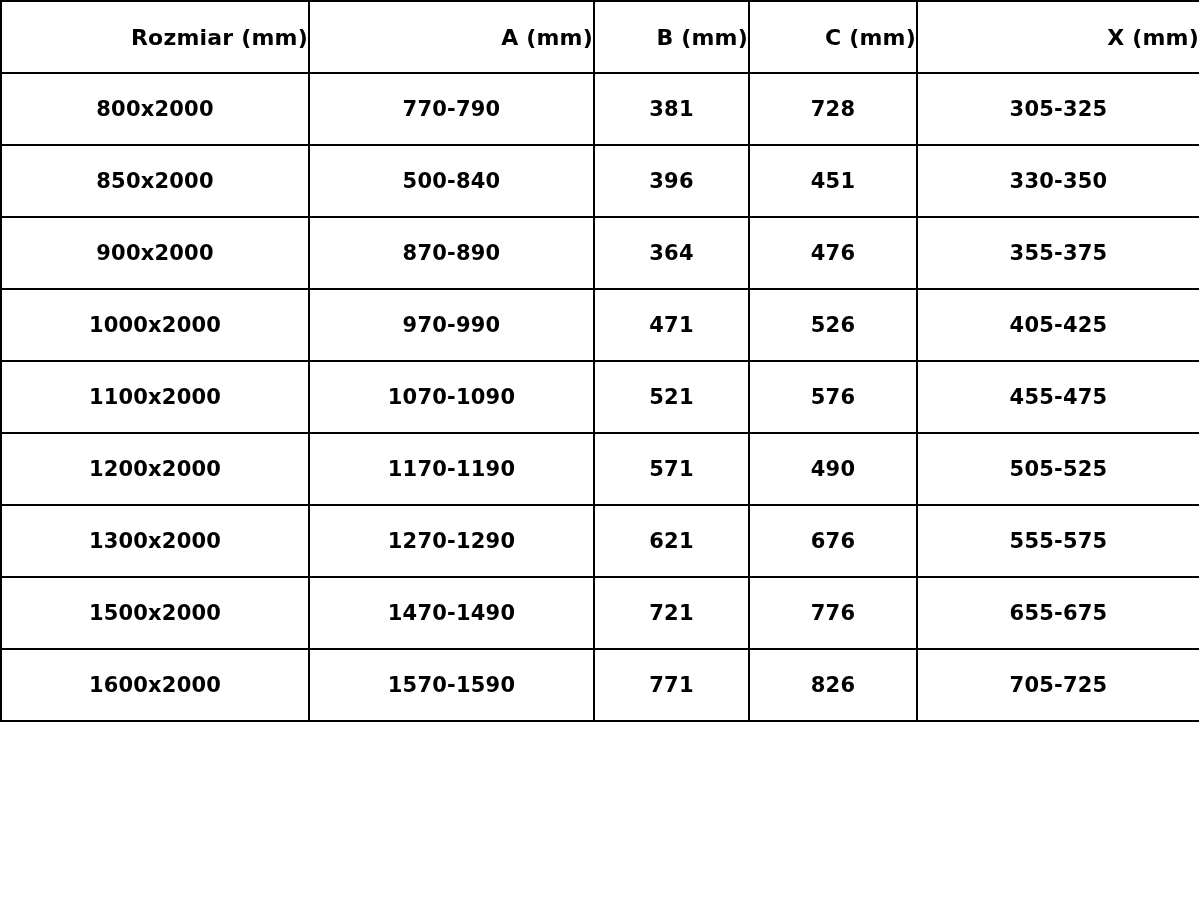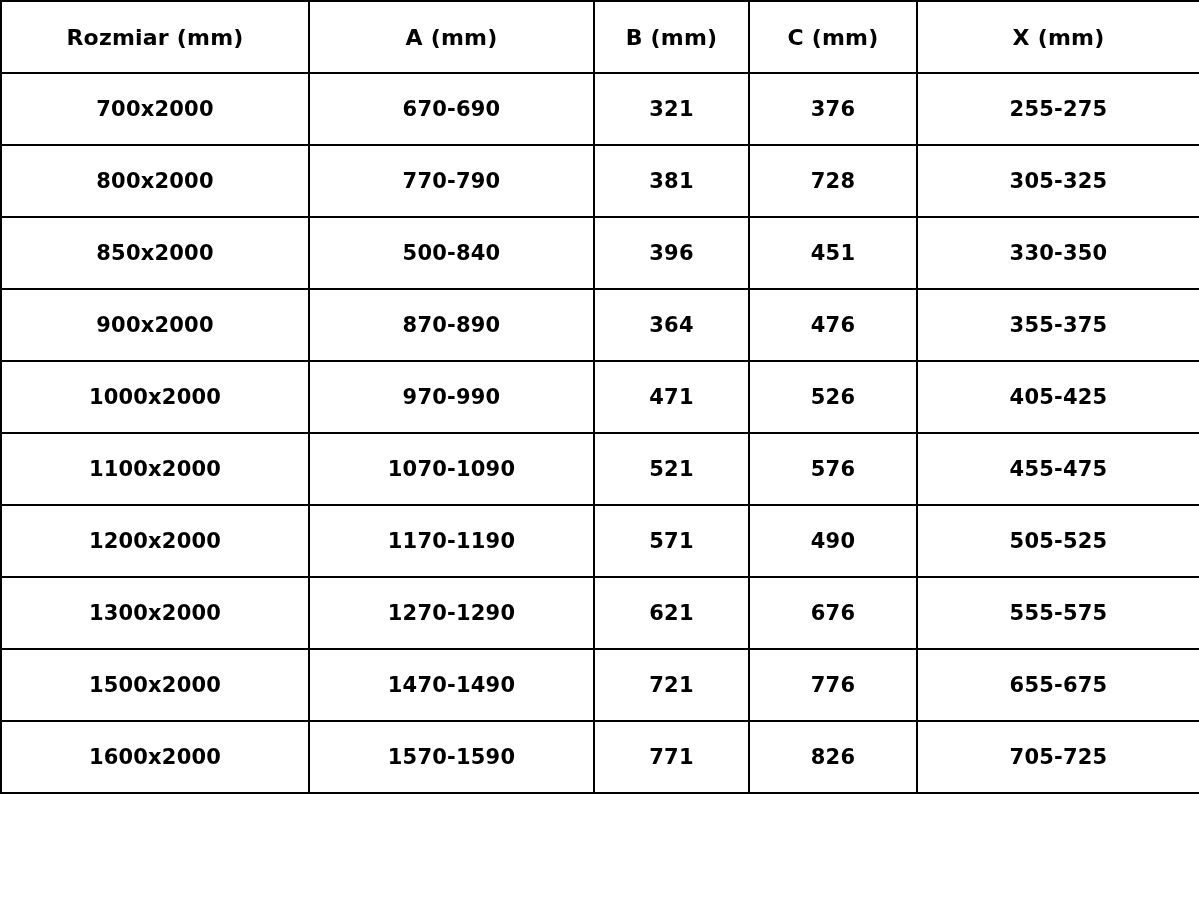--- a/index.html
+++ b/index.html
@@ -36,20 +36,21 @@
     text-align: center;
     vertical-align: middle;
     font-size: 21px;
     font-weight: bold;
     letter-spacing: 0.2px;
     padding: 0;
   }
   table.size-table thead th {
     height: 70px;
     font-size: 22px;
+    text-align: right;
   }
   table.size-table tbody td {
     height: 70px;
   }
   
   table.size-table tr th:first-child,
   table.size-table tr td:first-child {
     border-left-width: 2px;
   }
 </style>
@@ -68,27 +69,20 @@
     <thead>
       <tr>
         <th>Rozmiar (mm)</th>
         <th>A (mm)</th>
         <th>B (mm)</th>
         <th>C (mm)</th>
         <th>X (mm)</th>
       </tr>
     </thead>
     <tbody>
-      <tr>
-        <td>700x2000</td>
-        <td>670-690</td>
-        <td>321</td>
-        <td>376</td>
-        <td>255-275</td>
-      </tr>
       <tr>
         <td>800x2000</td>
         <td>770-790</td>
         <td>381</td>
         <td>728</td>
         <td>305-325</td>
       </tr>
       <tr>
         <td>850x2000</td>
         <td>500-840</td>

